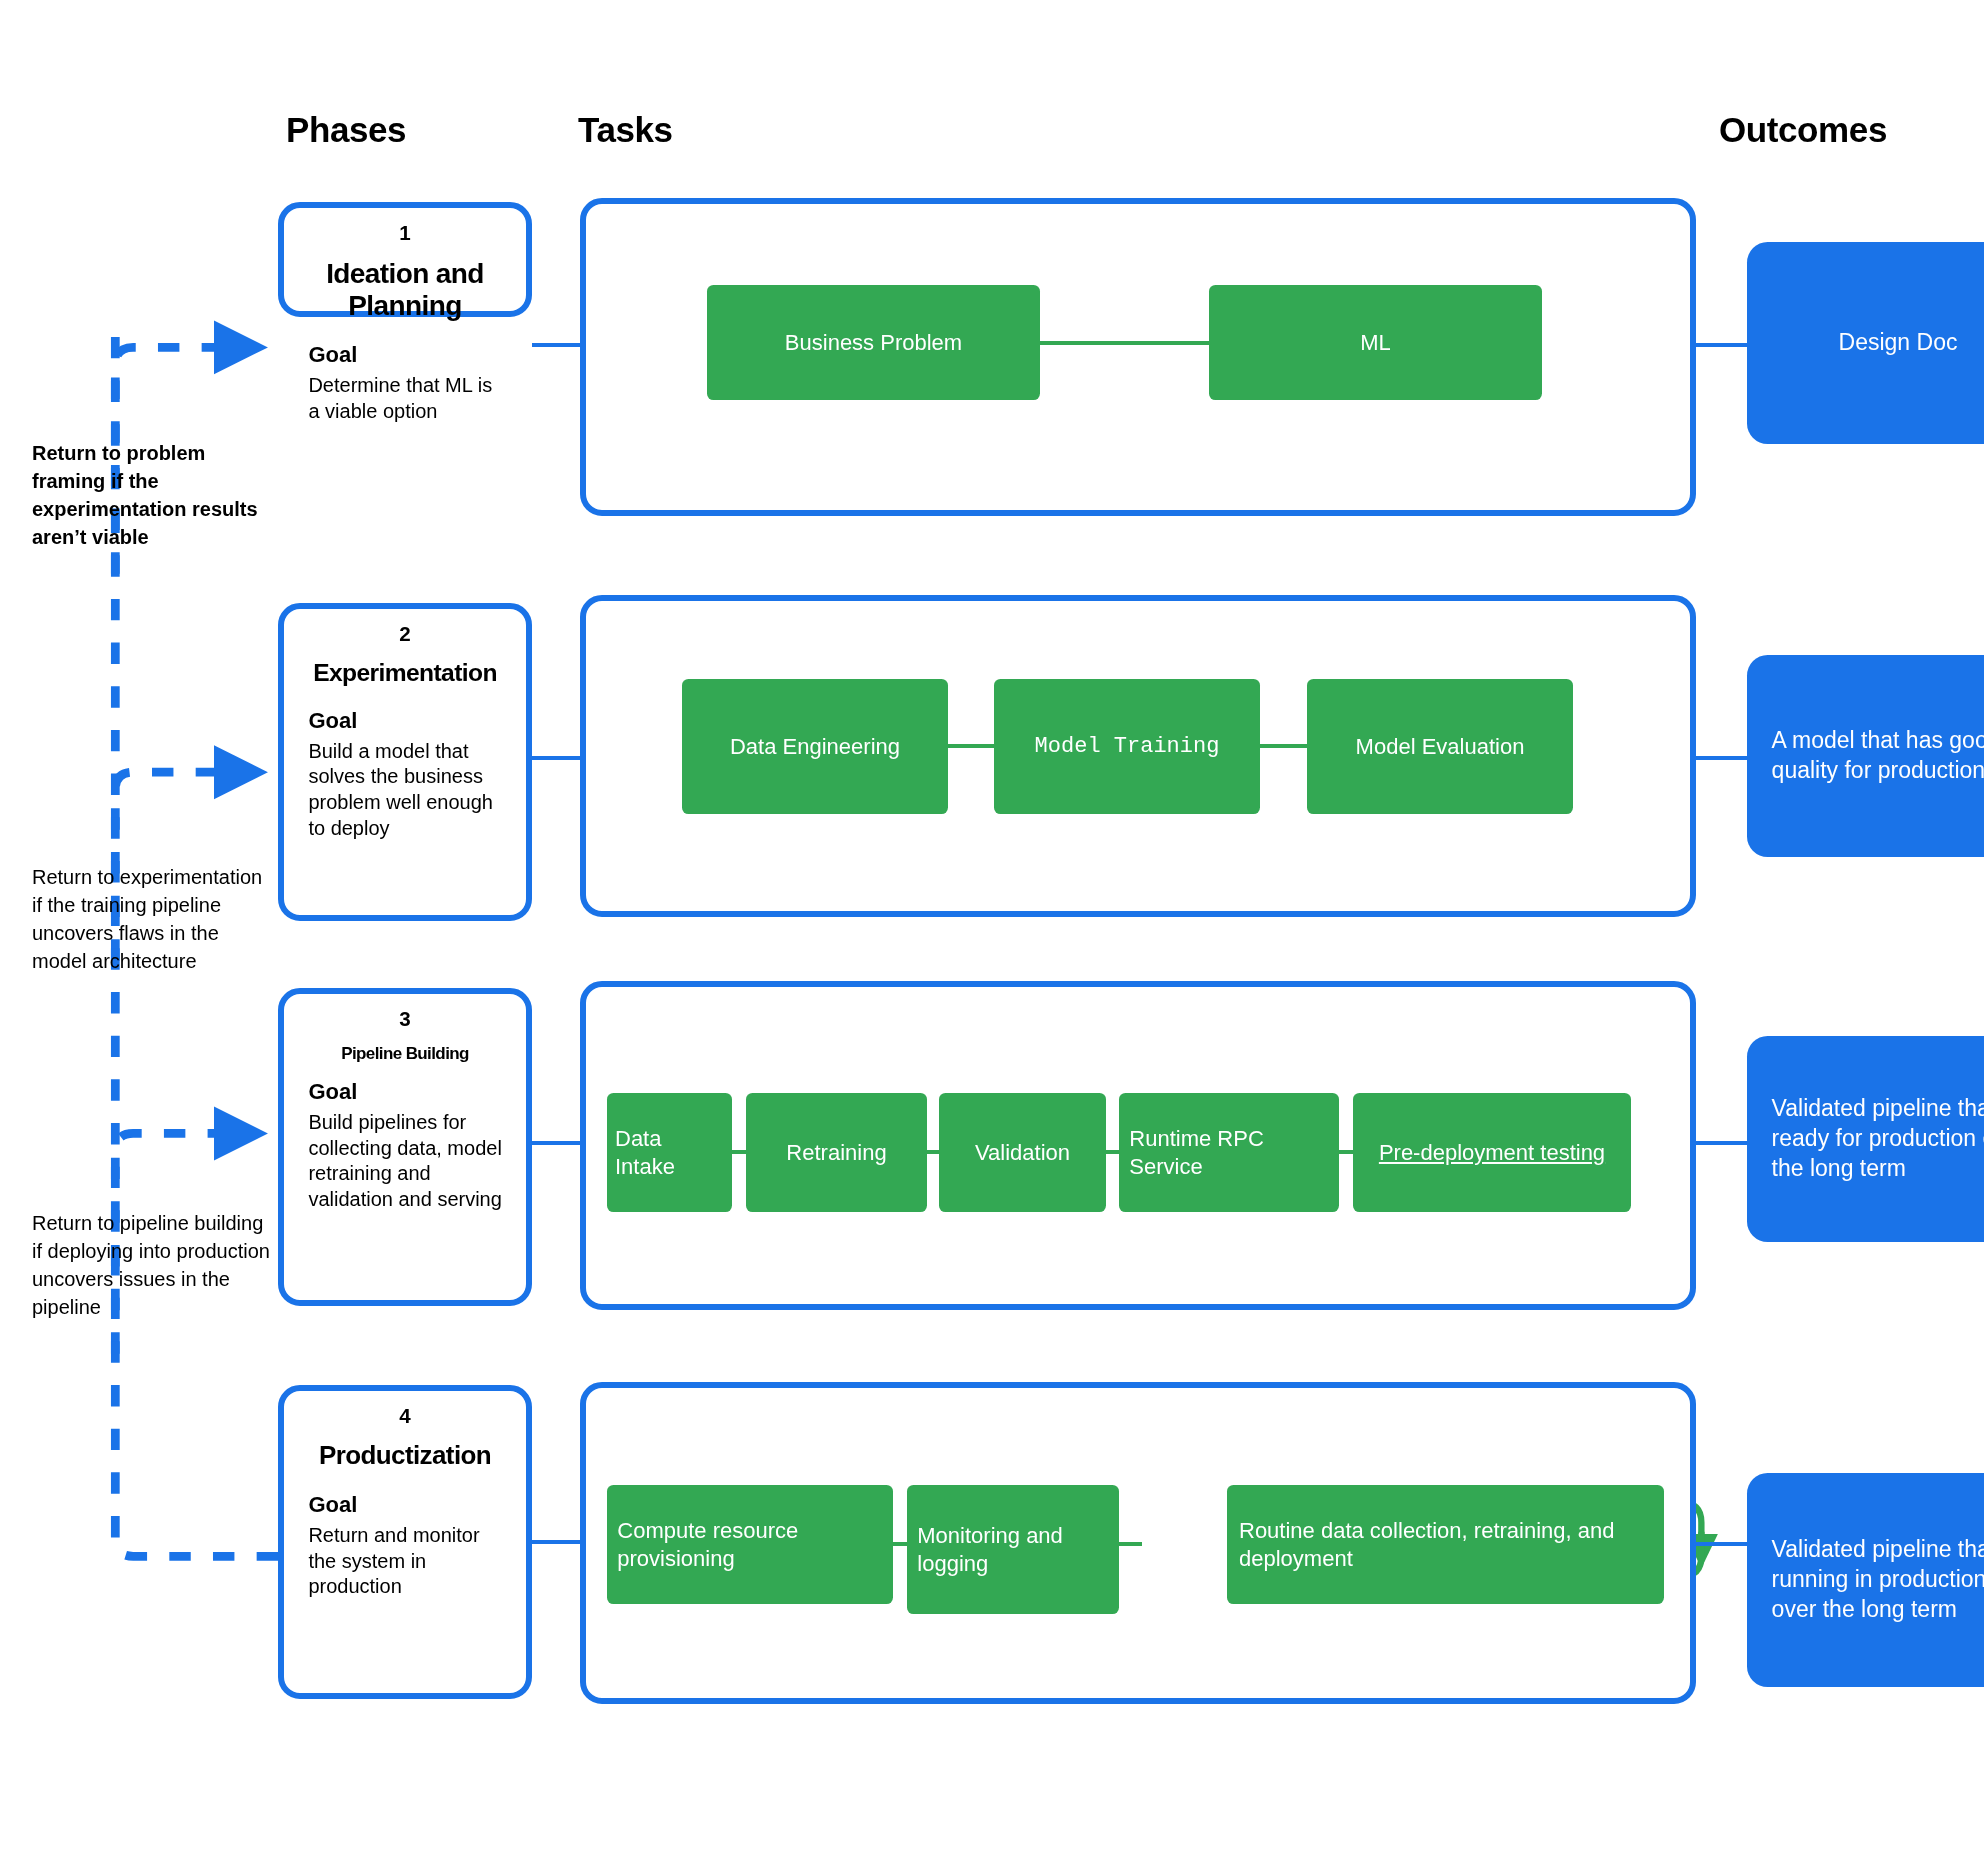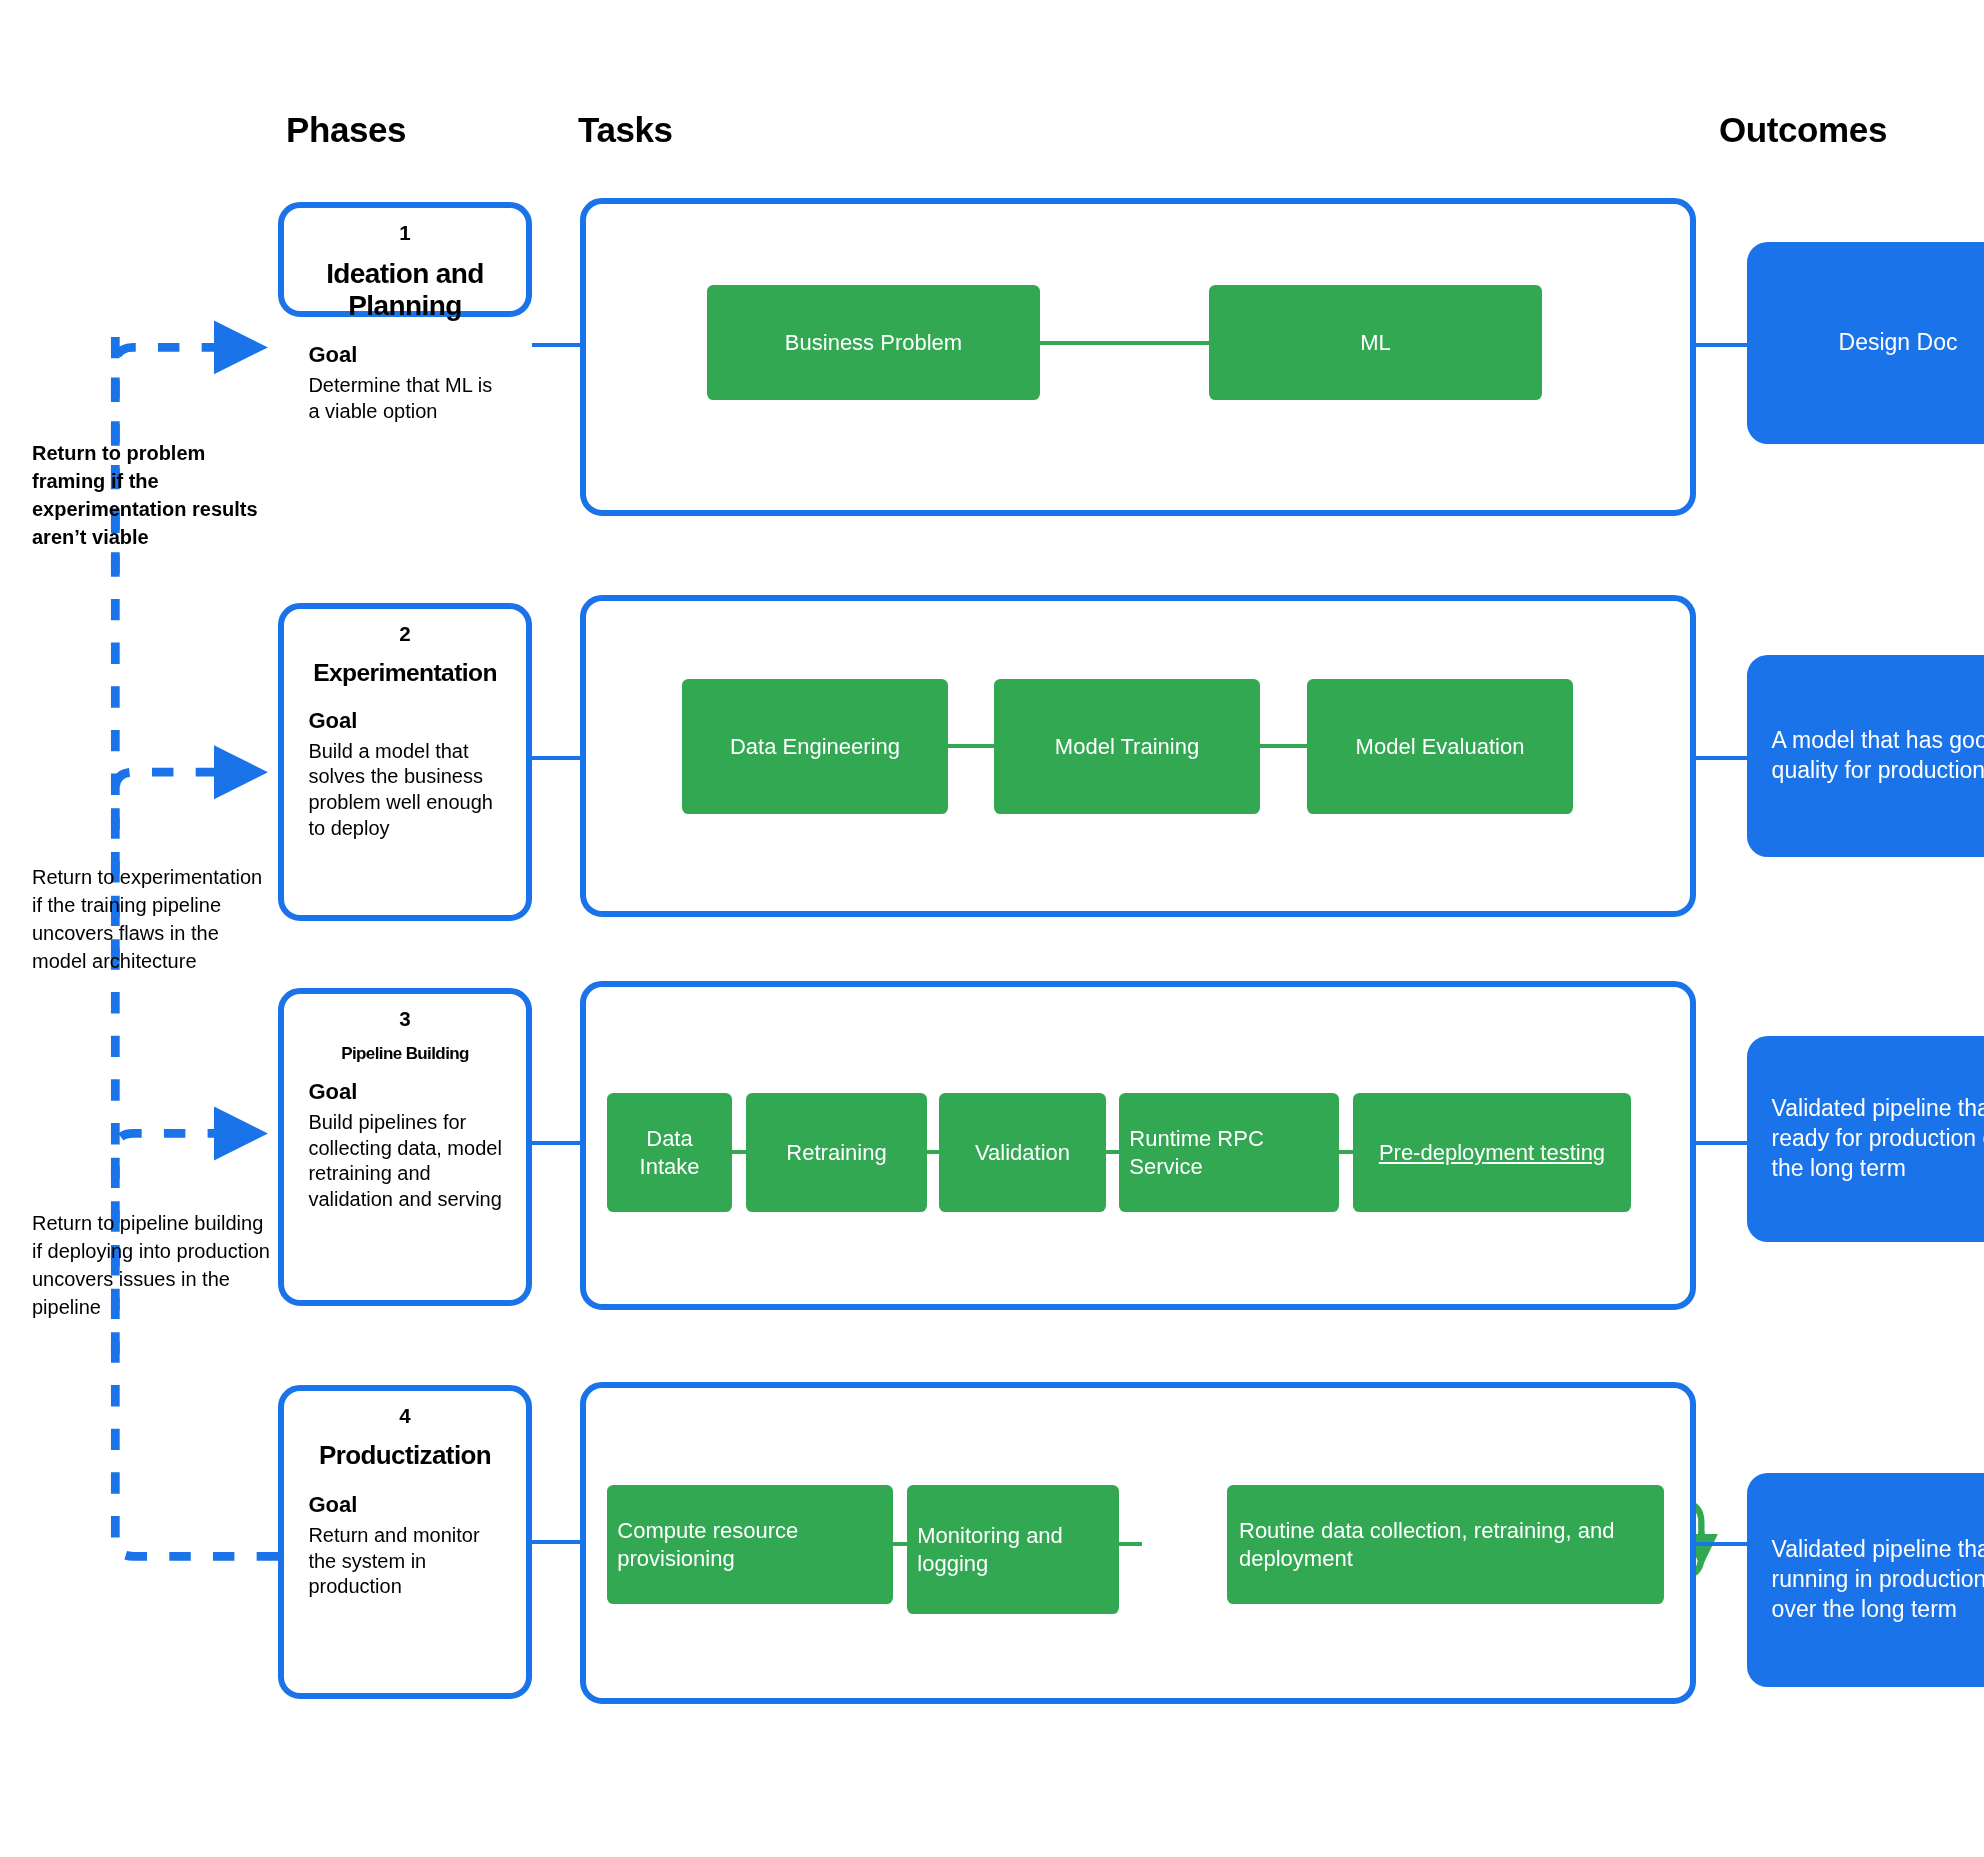--- a/index.html
+++ b/index.html
@@ -81,21 +81,21 @@
     color: #ffffff;
     display: flex;
     align-items: center;
     justify-content: center;
     text-align: left;
     font-size: 22px;
     font-weight: 400;
     line-height: 1.24;
     padding: 0 13.5px;
   }
-  .task-box.center { justify-content: center; text-align: center; }
+  .task-box.center { justify-content: center; }
   .task-connector {
     background: #33a853;
     height: 4px;
   }
 
   
   .outcome-box {
     position: absolute;
     background: #1a73e8;
     border-radius: 20.6px;
@@ -221,21 +221,21 @@
     <div class="phase-goal-label">Goal</div>
     <div class="phase-goal-text">Build a model that solves the business problem well enough to deploy</div>
   </div>
 
   <div class="stub" style="left:532px;top:756px;width:49px;"></div>
 
   <div class="tasks-panel" style="top:595px;height:322px;"></div>
 
   <div class="task-box center" style="position:absolute;left:682px;top:679px;width:266px;height:135px;">Data Engineering</div>
   <div class="task-connector" style="position:absolute;left:946px;top:744px;width:52px;"></div>
-  <div class="task-box center" style="position:absolute;left:994px;top:679px;width:266px;height:135px;">Model Training</div>
+  <div class="task-box center" style="position:absolute;left:994px;top:679px;width:266px;height:135px;font-family:Liberation Mono, monospace;">Model Training</div>
   <div class="task-connector" style="position:absolute;left:1258px;top:744px;width:52px;"></div>
   <div class="task-box center" style="position:absolute;left:1307px;top:679px;width:266px;height:135px;">Model Evaluation</div>
 
   <div class="stub" style="left:1695px;top:756px;width:56px;"></div>
 
   <div class="outcome-box" style="left:1747px;top:655px;width:306px;height:202px;">A model that has good quality for production</div>
 
   <div class="phase-card" style="top:988px;height:318px;">
     <div class="phase-num">3</div>
     <div class="phase-title" style="font-size:17px;">Pipeline Building</div>

